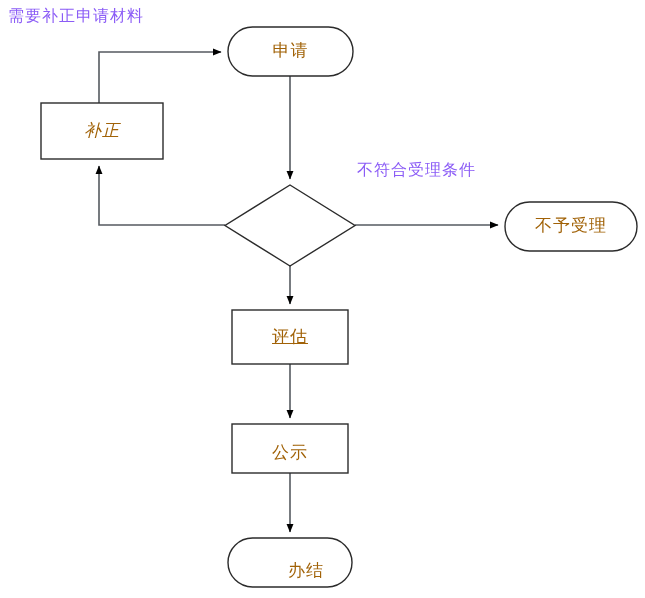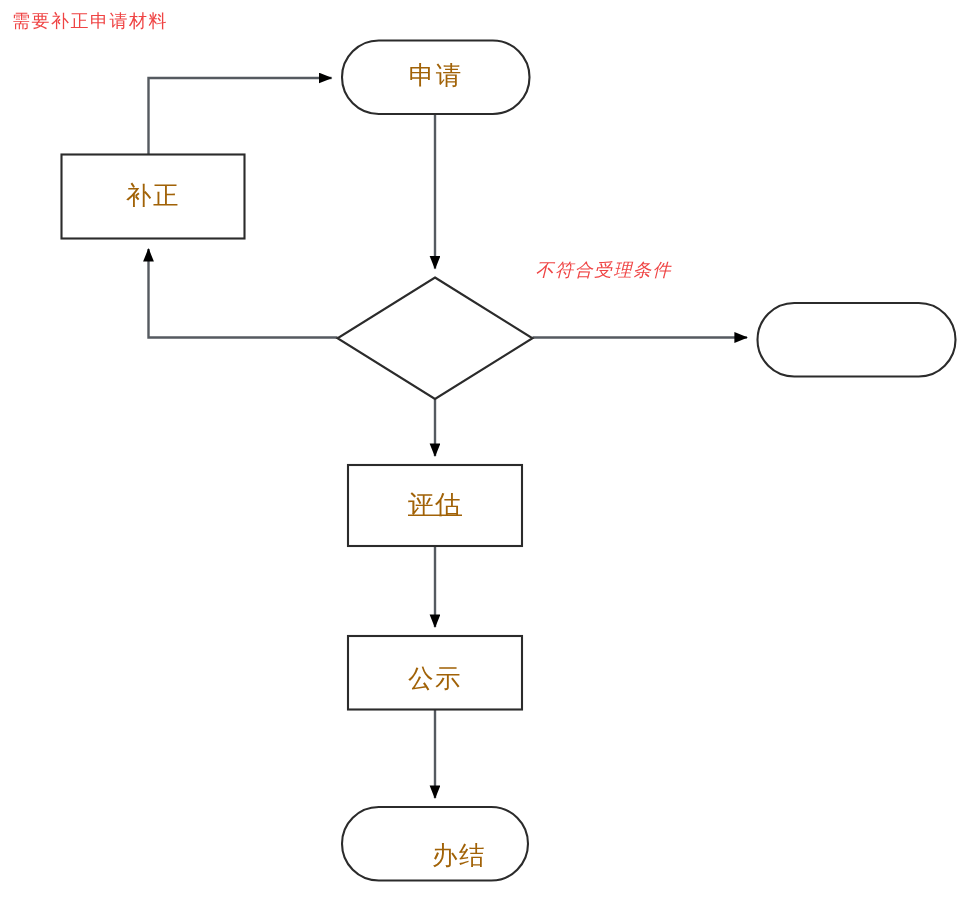--- a/index.html
+++ b/index.html
@@ -32,22 +32,22 @@
     text-align: center;
     color: #a16207;
     font-size: 17px;
     letter-spacing: 1px;
     line-height: 1.2;
     white-space: nowrap;
     pointer-events: none;
   }
   .edge-label {
     position: absolute;
-    color: #ef4444;
-    font-size: 12px;
+    color: #8b5cf6;
+    font-size: 16px;
     letter-spacing: 1px;
     white-space: nowrap;
   }
 </style>
 </head>
 <body>
 
 <div id="flowchart-root">
 
   <svg id="flow-svg" viewBox="0 0 645 598">
@@ -87,27 +87,28 @@
       <rect x="232" y="310" width="116" height="54"></rect>
 
       <rect x="232" y="424" width="116" height="49"></rect>
 
       <rect x="228" y="538" width="124" height="49" rx="24.5" ry="24.5"></rect>
     </g>
   </svg>
 
   <div class="node-label" style="left:228px; top:27px; width:125px; height:49px;">申请</div>
 
-  <div class="node-label" style="left:41px; top:103px; width:122px; height:56px;">补正</div>
+  <div class="node-label" style="left:41px; top:103px; width:122px; height:56px;font-style:italic;">补正</div>
 
 
+  <div class="node-label" style="left:505px; top:202px; width:132px; height:49px;">不予受理</div>
 
   <div class="node-label" style="left:232px; top:310px; width:116px; height:54px;text-decoration:underline;">评估</div>
 
   <div class="node-label" style="left:232px; top:424px; width:116px; height:58px;">公示</div>
 
   <div class="node-label" style="left:244px; top:538px; width:124px; height:66px;">办结</div>
 
   <div class="edge-label" style="left:8px; top:6px;">需要补正申请材料</div>
 
-  <div class="edge-label" style="left:357px; top:172px;font-style:italic;">不符合受理条件</div>
+  <div class="edge-label" style="left:357px; top:160px;">不符合受理条件</div>
 
 </div>
 
 </body></html>

